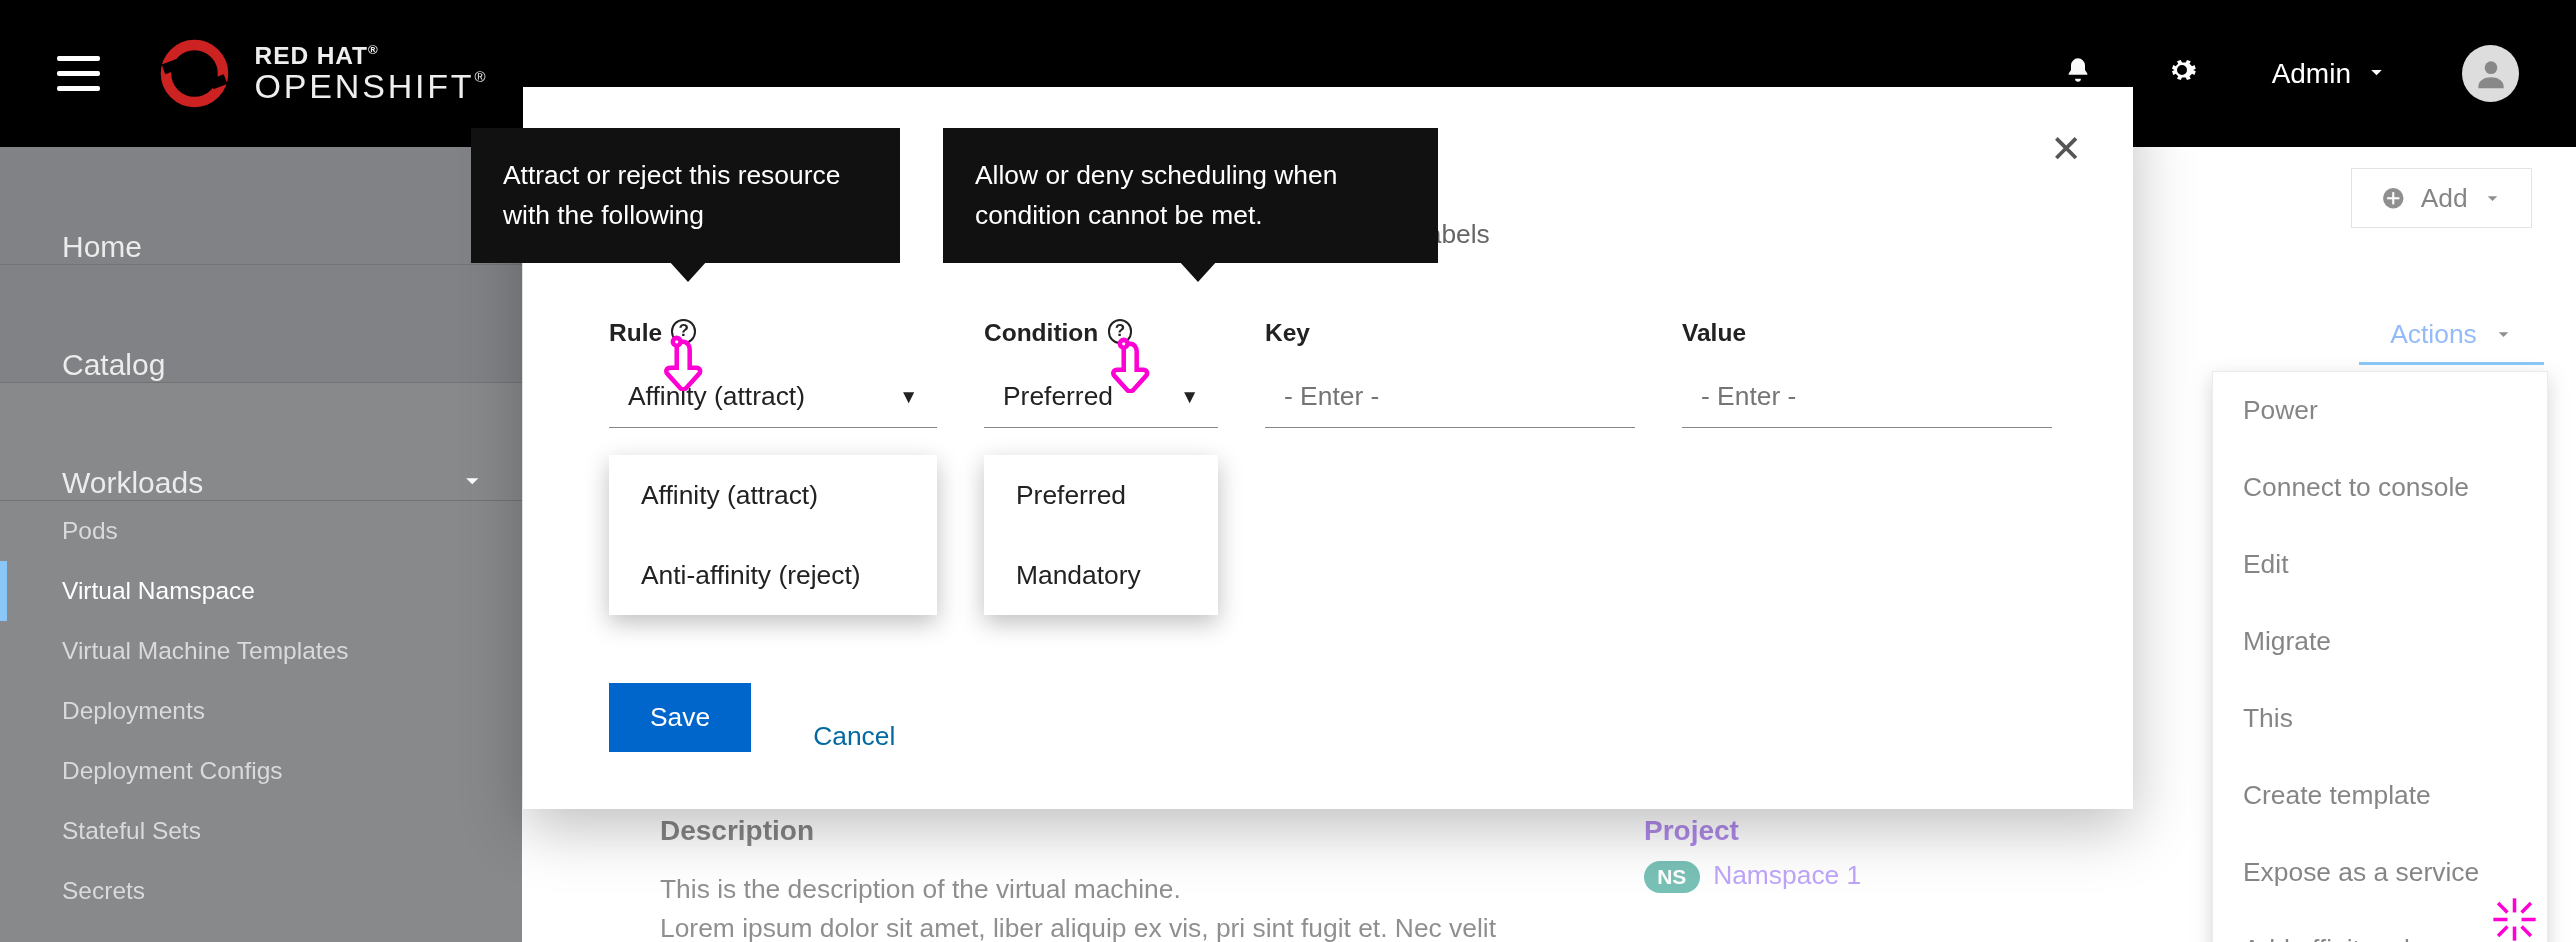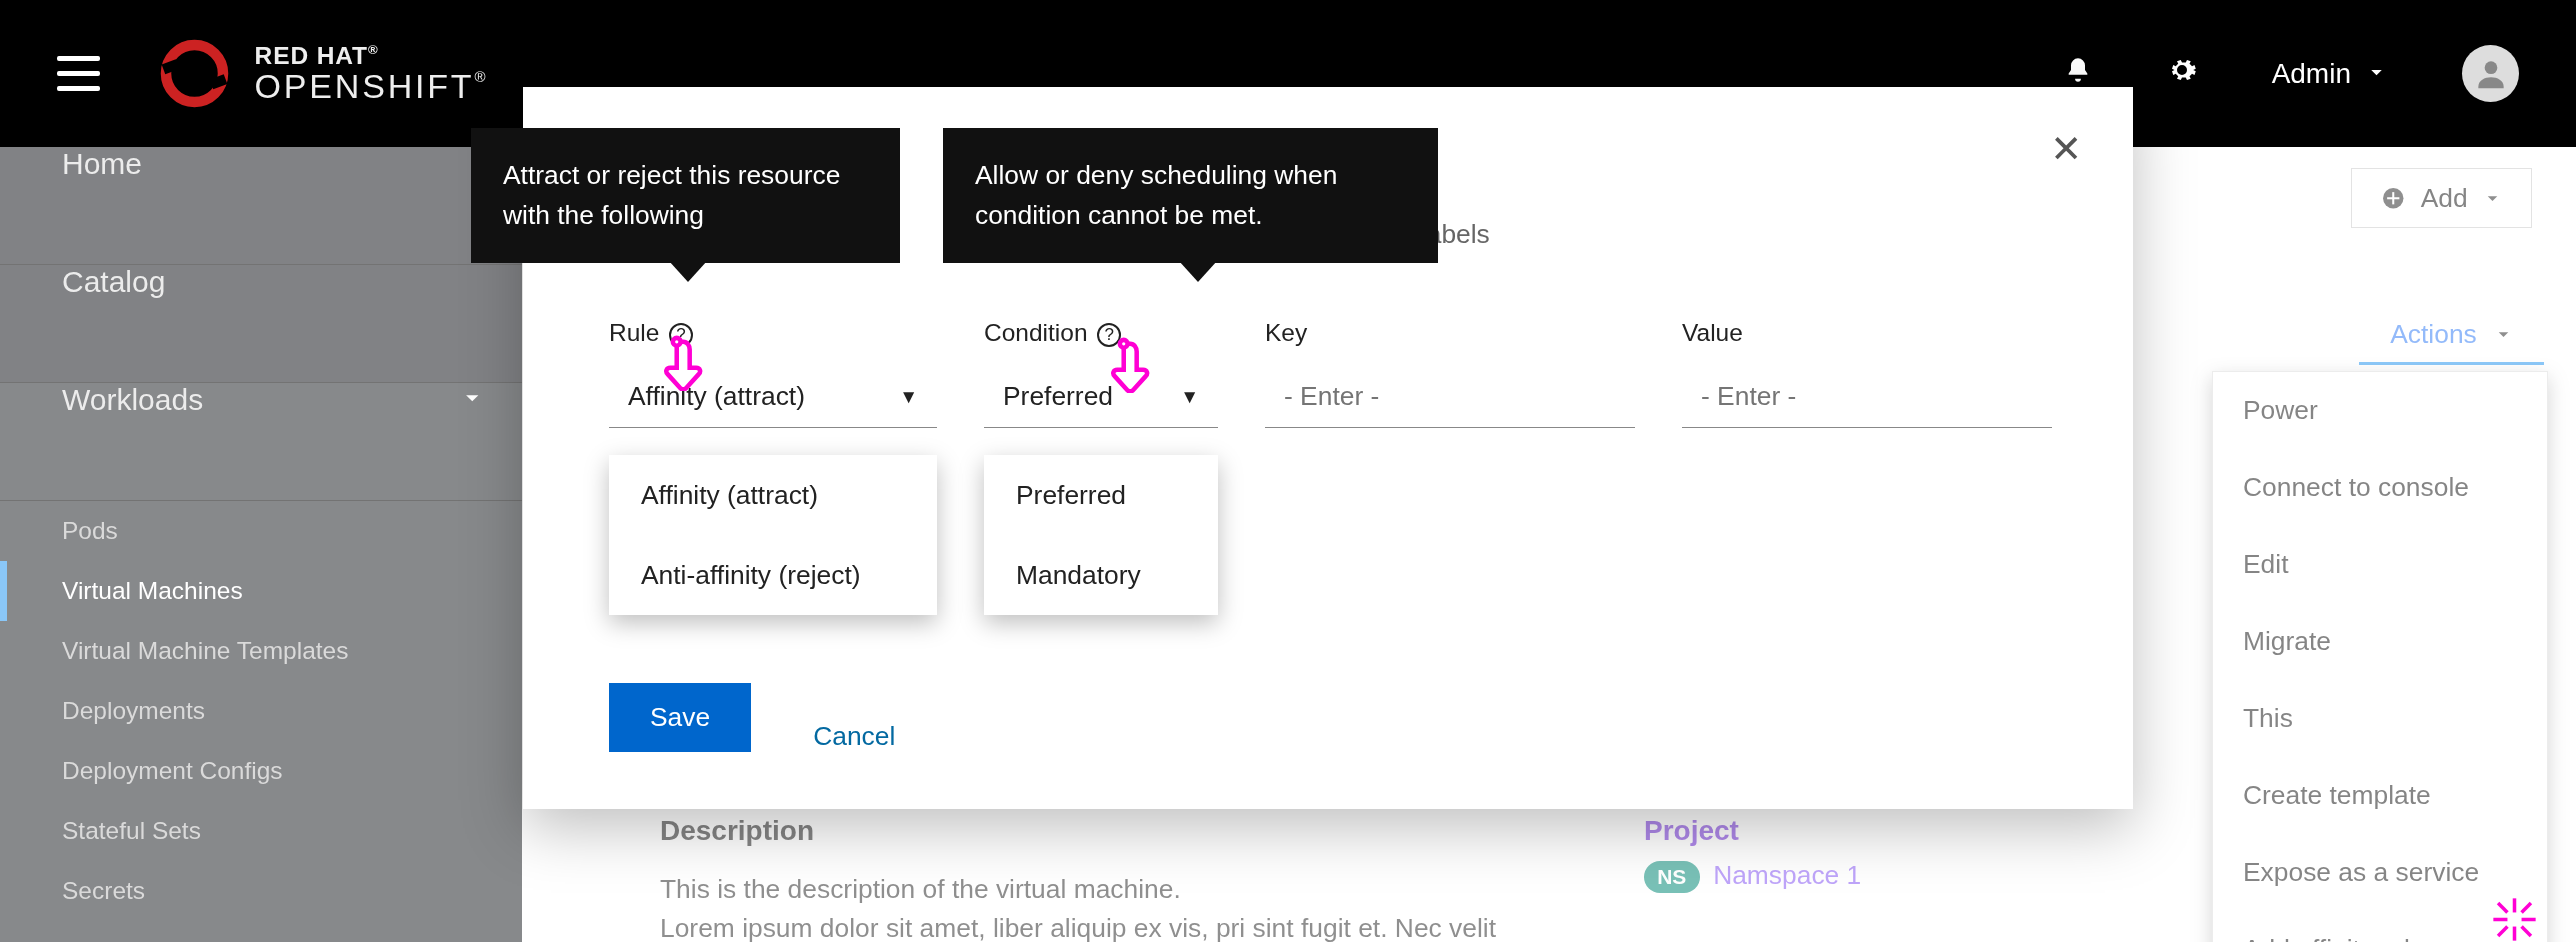--- a/index.html
+++ b/index.html
@@ -21,21 +21,21 @@
   .mast-icon { color:#fff; font-size:28px; }
   .user-ctrl { display:flex; align-items:center; gap:15px; font-size:28px; color:#fff; }
   .avatar { width:57px; height:57px; border-radius:50%; background:#ddd; display:flex; align-items:center; justify-content:center; }
   .avatar svg { width:38px; height:38px; fill:#888; }
 
   
   .dim { position:absolute; left:0; top:147px; width:2576px; height:796px; background:rgba(255,255,255,0.45); z-index:40; pointer-events:none; }
 
   
   .sidebar { position:absolute; left:0; top:147px; width:522px; height:796px; background:#1b1d21; color:#ddd; z-index:10; }
-  .sidebar .nav-top > div { height:118px; display:flex; align-items:flex-start; padding-left:62px; font-size:30px; border-bottom:0.9px solid #000; position:relative; }
+  .sidebar .nav-top > div { height:118px; display:flex; align-items:flex-end; padding-left:62px; font-size:30px; border-bottom:0.9px solid #000; position:relative; }
   .sidebar .nav-top .active-sec { background:#26282c; }
   .chev-down { position:absolute; right:38px; }
   .sidebar .sub { background:#26282c; }
   .sidebar .sub div { height:60px; display:flex; align-items:center; padding-left:62px; font-size:24.5px; color:#bcbcbc; }
   .sidebar .sub div.sel { color:#fff; }
   .sidebar .sub div.sel::before { content:""; position:absolute; left:0; width:6.6px; height:60px; background:#2b9af3; }
 
   
   .main-bg { position:absolute; left:522px; top:147px; width:2054px; height:796px; background:#fff; z-index:5; }
   .addbar { position:absolute; right:44px; top:21px; width:181px; height:60px; border:0.9px solid #ccc; display:flex; align-items:center; justify-content:center; gap:15px; font-size:26.4px; color:#222; z-index:6; }
@@ -51,21 +51,21 @@
   
   .actions-menu { position:absolute; right:28px; top:224px; width:336px; background:#fff; border:0.9px solid #ddd; box-shadow:0 5.7px 19px rgba(0,0,0,.3); z-index:200; }
   .actions-menu div { height:77px; display:flex; align-items:center; padding-left:30px; font-size:26.4px; color:#222; }
 
   
   .modal { position:absolute; left:523px; top:87px; width:1610px; height:722px; background:#fff; z-index:100; box-shadow:0 19px 57px rgba(0,0,0,.25); }
   .modal .close { position:absolute; top:40px; right:51px; font-size:38px; color:#555; cursor:pointer; }
   .modal .hint { position:absolute; top:132px; left:603px; color:#666; font-size:26.4px; }
   .form-row { position:absolute; top:232px; left:86px; display:flex; gap:47px; }
   .field { display:flex; flex-direction:column; }
-  .field label { font-size:24.5px; color:#222; font-weight:400; margin-bottom:19px; display:flex; align-items:flex-end; gap:9.4px; }
+  .field label { font-size:24.5px; color:#222; font-weight:700; margin-bottom:19px; display:flex; align-items:flex-start; gap:9.4px; }
   .field label .help-ic { width:24.5px; height:24.5px; border:2.8px solid #222; border-radius:50%; display:inline-flex; align-items:center; justify-content:center; font-size:17px; }
   .input-look { height:62px; border:none; border-bottom:1.9px solid #888; padding:0 19px; font-size:26.4px; color:#222; display:flex; align-items:center; justify-content:space-between; background:#fff; }
   .input-look .caret { font-size:19px; }
   .f-rule { width:328px; } .f-cond { width:234px; } .f-key { width:370px; } .f-val { width:370px; }
   .dd-panel { position:absolute; background:#fff; box-shadow:0 7.5px 22.6px rgba(0,0,0,.25); z-index:110; }
   .dd-panel div { padding:24.5px 32px; font-size:26.4px; color:#222; }
   .dd-rule { left:86px; top:368px; width:328px; }
   .dd-cond { left:461px; top:368px; width:234px; }
 
   .buttons { position:absolute; left:86px; top:596px; display:flex; gap:62px; align-items:flex-end; }
@@ -152,21 +152,21 @@
             <path d="M6 9l6 6 6-6z"></path>
           </svg>
       </span>
     </div>
   </div>
   <div class="sub">
     <div style="position:relative">
         <span>Pods</span>
       </div>
     <div class="sel" style="position:relative">
-        <span>Virtual Machines</span>
+        <span>Virtual Namspace</span>
       </div>
     <div style="position:relative">
         <span>Virtual Machine Templates</span>
       </div>
     <div style="position:relative">
         <span>Deployments</span>
       </div>
     <div style="position:relative">
         <span>Deployment Configs</span>
       </div>

